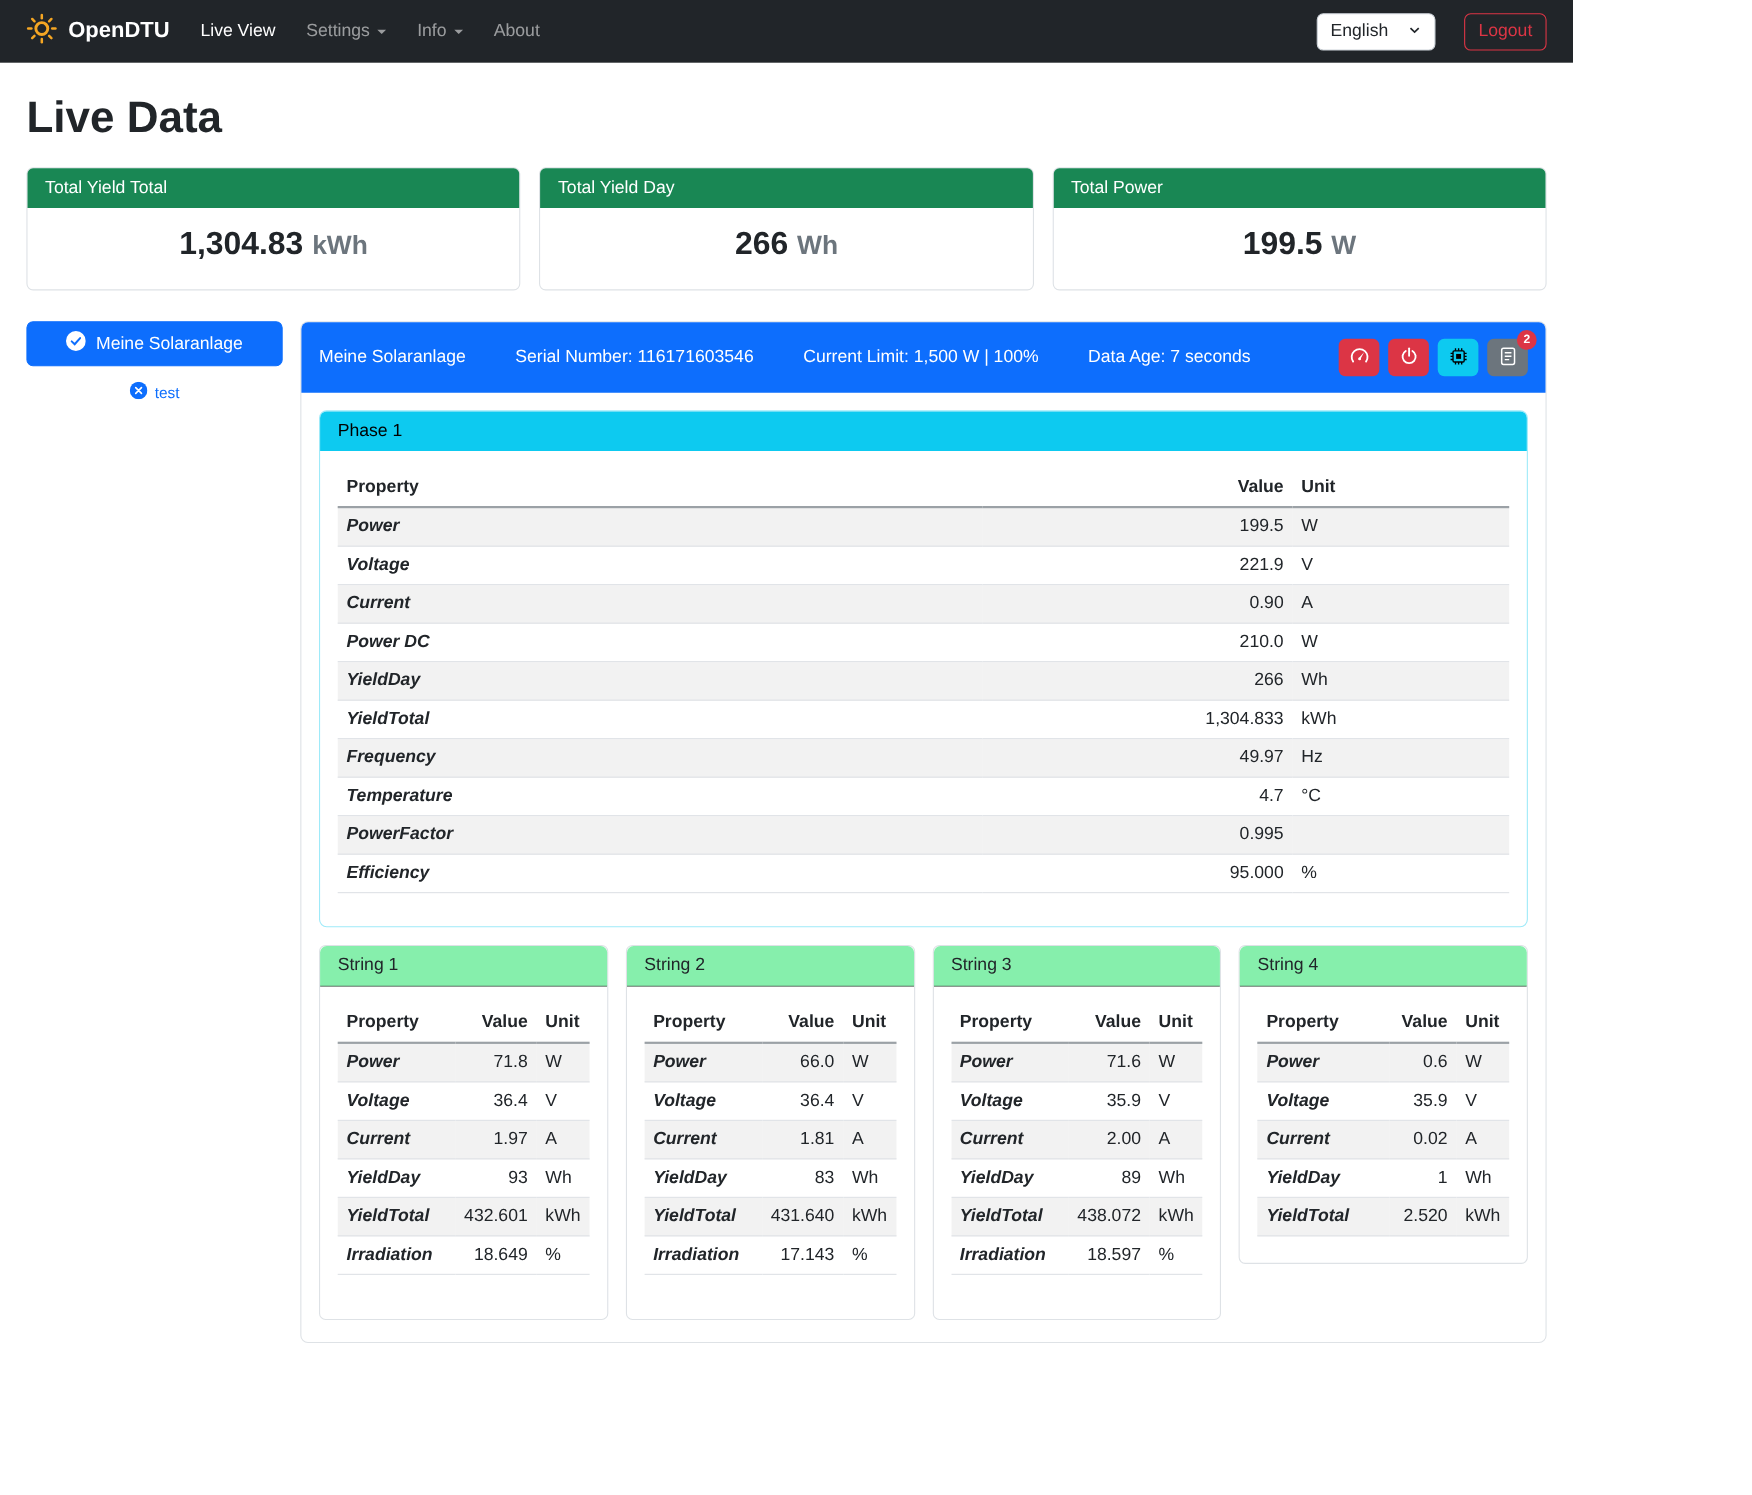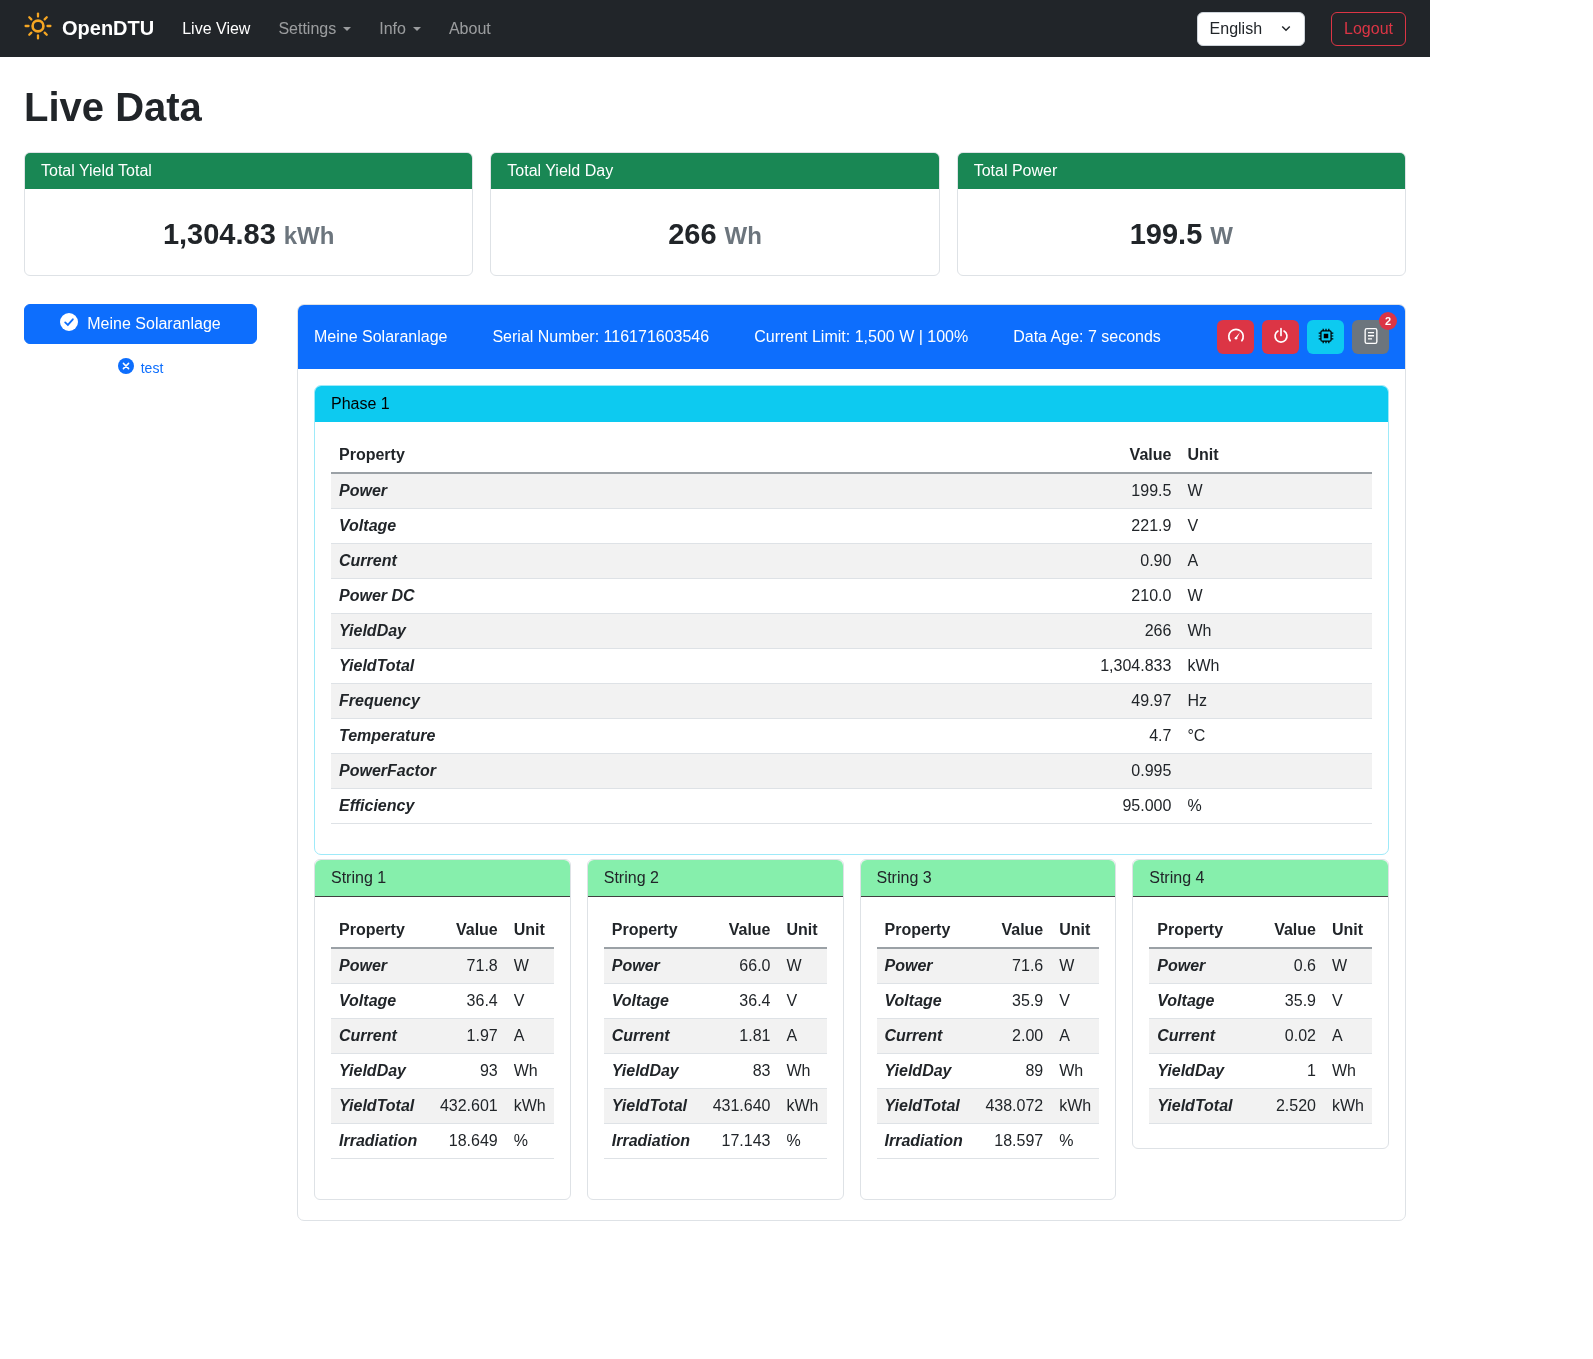--- a/index.html
+++ b/index.html
@@ -30,26 +30,26 @@
   
   .content { padding:14px 24px 30px; }
   .page-title { font-size:40px; font-weight:700; margin:14px 0 22px; }
 
   
   .summary-row { display:grid; grid-template-columns:repeat(3,1fr); gap:17px;
     margin-bottom:28px; }
   .card { border:1px solid #dee2e6; border-radius:6px; background:#fff; }
   .card-header-success { background:#198754; color:#fff; padding:9px 16px;
     border-radius:5px 5px 0 0; }
-  .summary-body { padding:29px 16px 24px; text-align:center; }
+  .summary-body { padding:17px 16px 24px; text-align:center; }
   .summary-value { font-size:29px; font-weight:700; }
   .summary-unit { font-size:24px; font-weight:600; color:#6c757d; margin-left:8px; }
 
   
-  .live-row { display:flex; gap:40px; align-items:flex-start; }
+  .live-row { display:flex; gap:16px; align-items:flex-start; }
   .inv-sidebar { width:233px; flex:none; }
   .inv-select-btn { width:100%; background:#0d6efd; border:1px solid #0d6efd;
     color:#fff; border-radius:6px; padding:8px 10px; font-size:16px; font-family:inherit;
     display:flex; align-items:center; justify-content:center; gap:9px; cursor:pointer; }
   .inv-secondary { margin-top:14px; display:flex; align-items:center;
     justify-content:center; gap:7px; color:#0d6efd; font-size:14px; cursor:pointer; }
 
   
   .inv-panel { flex:1; border:1px solid #dee2e6; border-radius:7px; }
   .inv-header { background:#0d6efd; color:#fff; border-radius:6px 6px 0 0;
@@ -60,21 +60,21 @@
     display:flex; align-items:center; justify-content:center; cursor:pointer; }
   .icon-btn.danger { background:#dc3545; }
   .icon-btn.info { background:#0dcaf0; }
   .icon-btn.secondary { background:#6c757d; }
   .badge { position:absolute; top:-8px; right:-8px; background:#dc3545; color:#fff;
     border-radius:10px; min-width:18px; height:18px; font-size:11px; line-height:18px;
     text-align:center; padding:0 5px; font-weight:700; }
   .inv-body { padding:16px 16px 20px; }
 
   
-  .phase-card { border:1px solid #9eeaf9; border-radius:7px; margin-bottom:4px; }
+  .phase-card { border:1px solid #9eeaf9; border-radius:7px; margin-bottom:16px; }
   .phase-header { background:#0dcaf0; color:#000; padding:9px 16px;
     border-radius:6px 6px 0 0; }
   .phase-body { padding:16px 16px 30px; }
 
   
   table { width:100%; border-collapse:collapse; font-size:16px; }
   th, td { padding:8px; }
   thead th { text-align:left; border-bottom:2px solid #9ba1a6; font-weight:700; }
   tbody td { border-bottom:1px solid #dee2e6; }
   tbody tr:nth-child(odd) { background:rgba(0,0,0,.05); }

